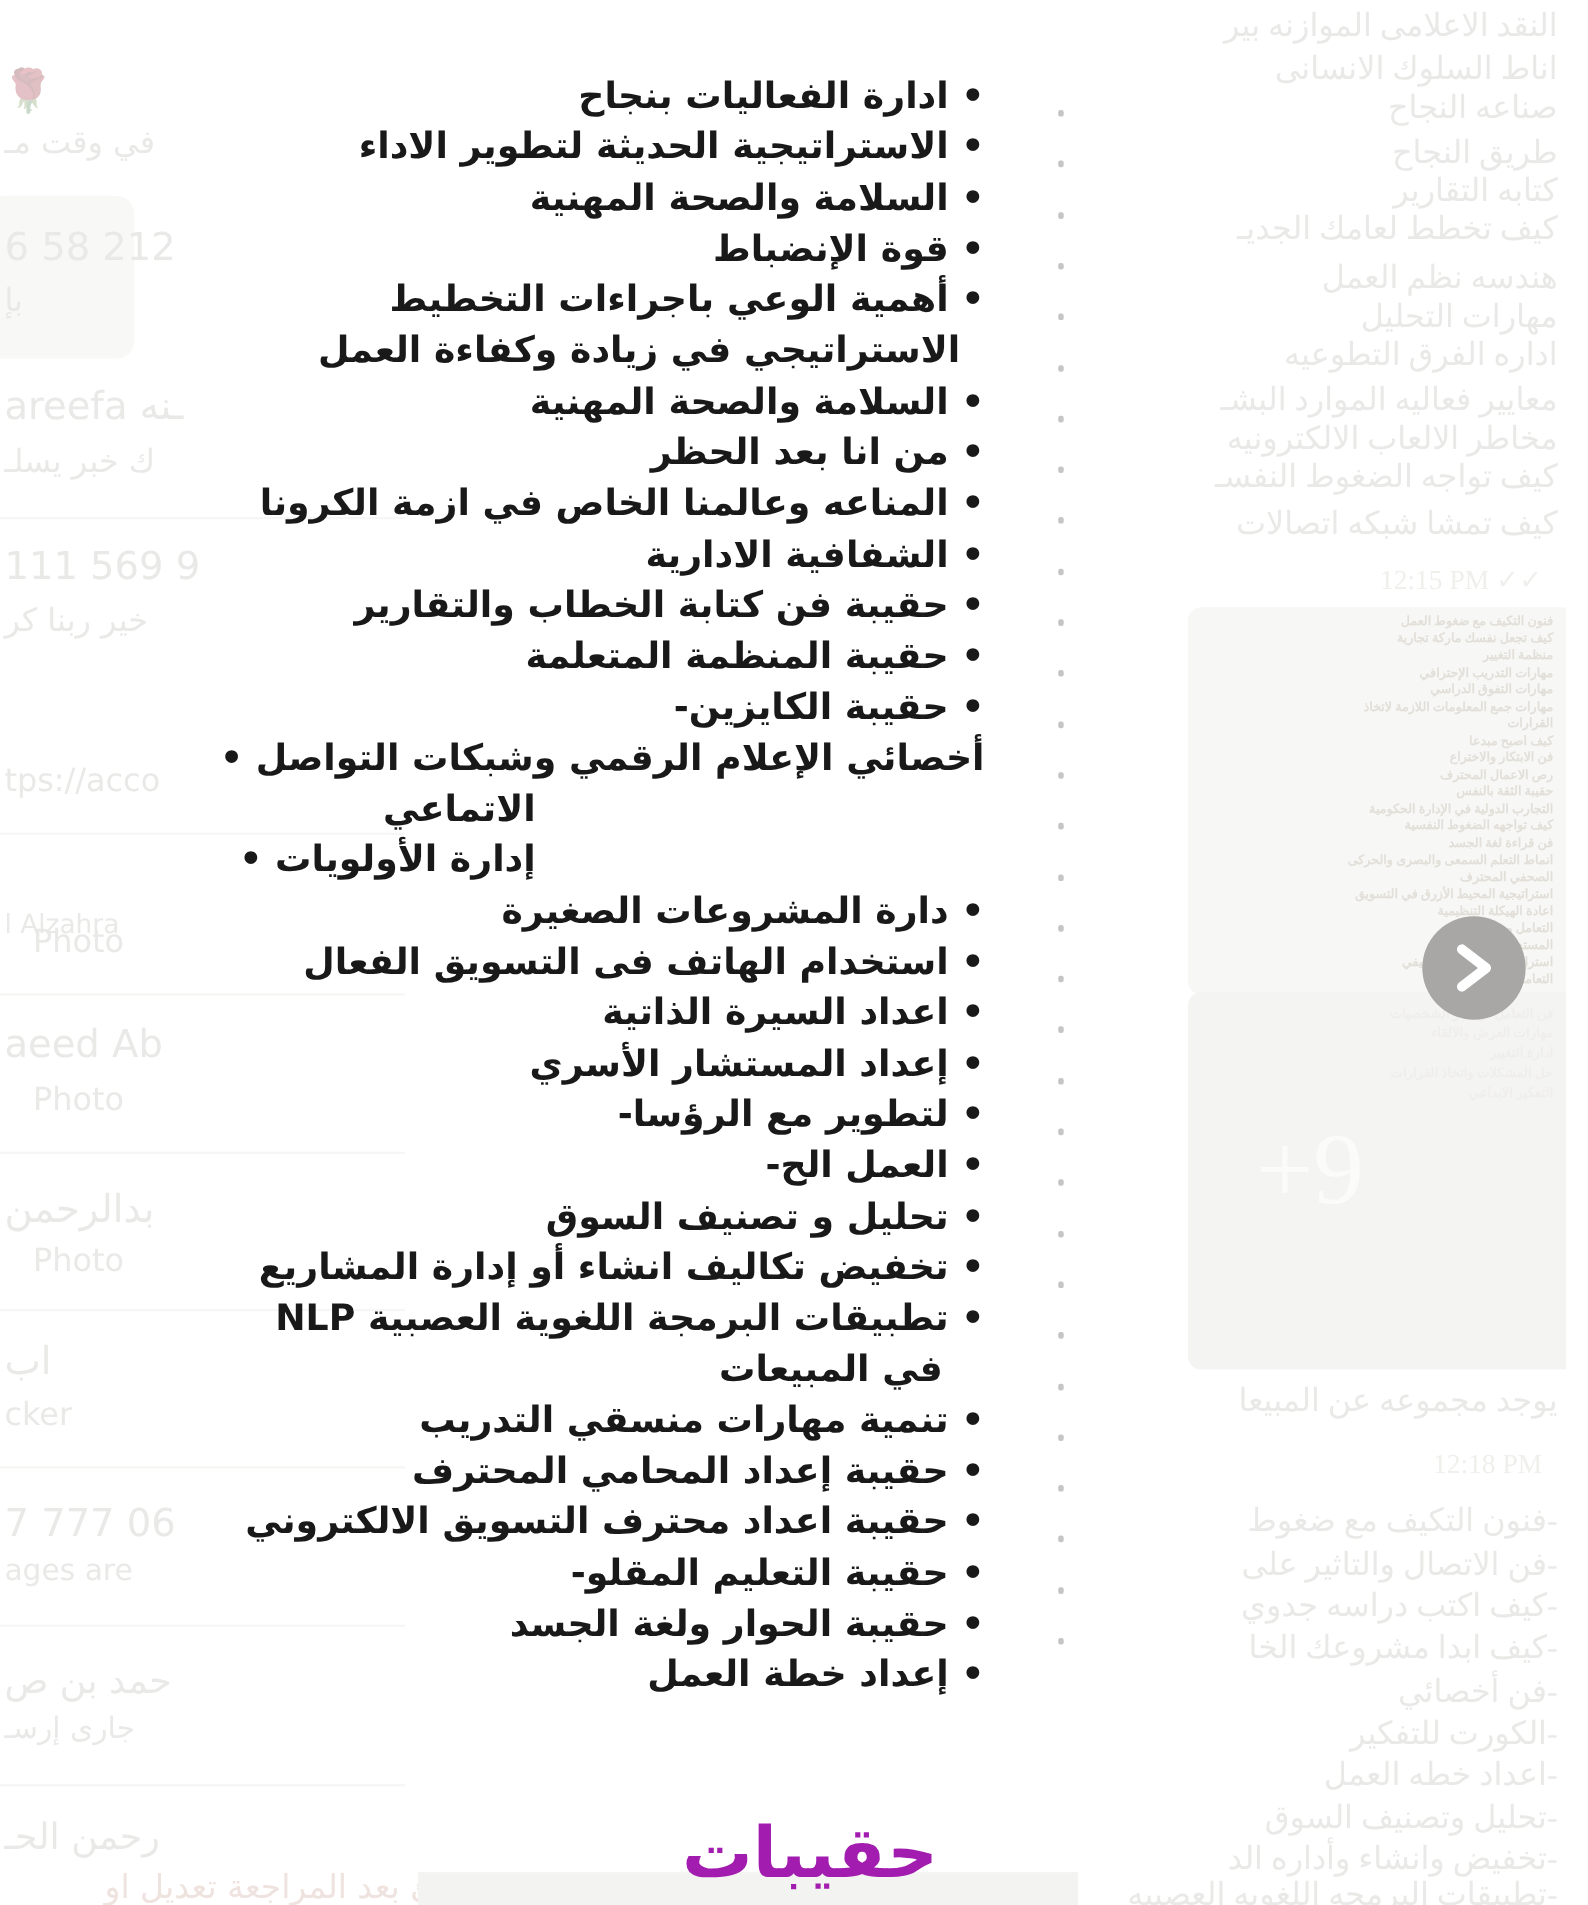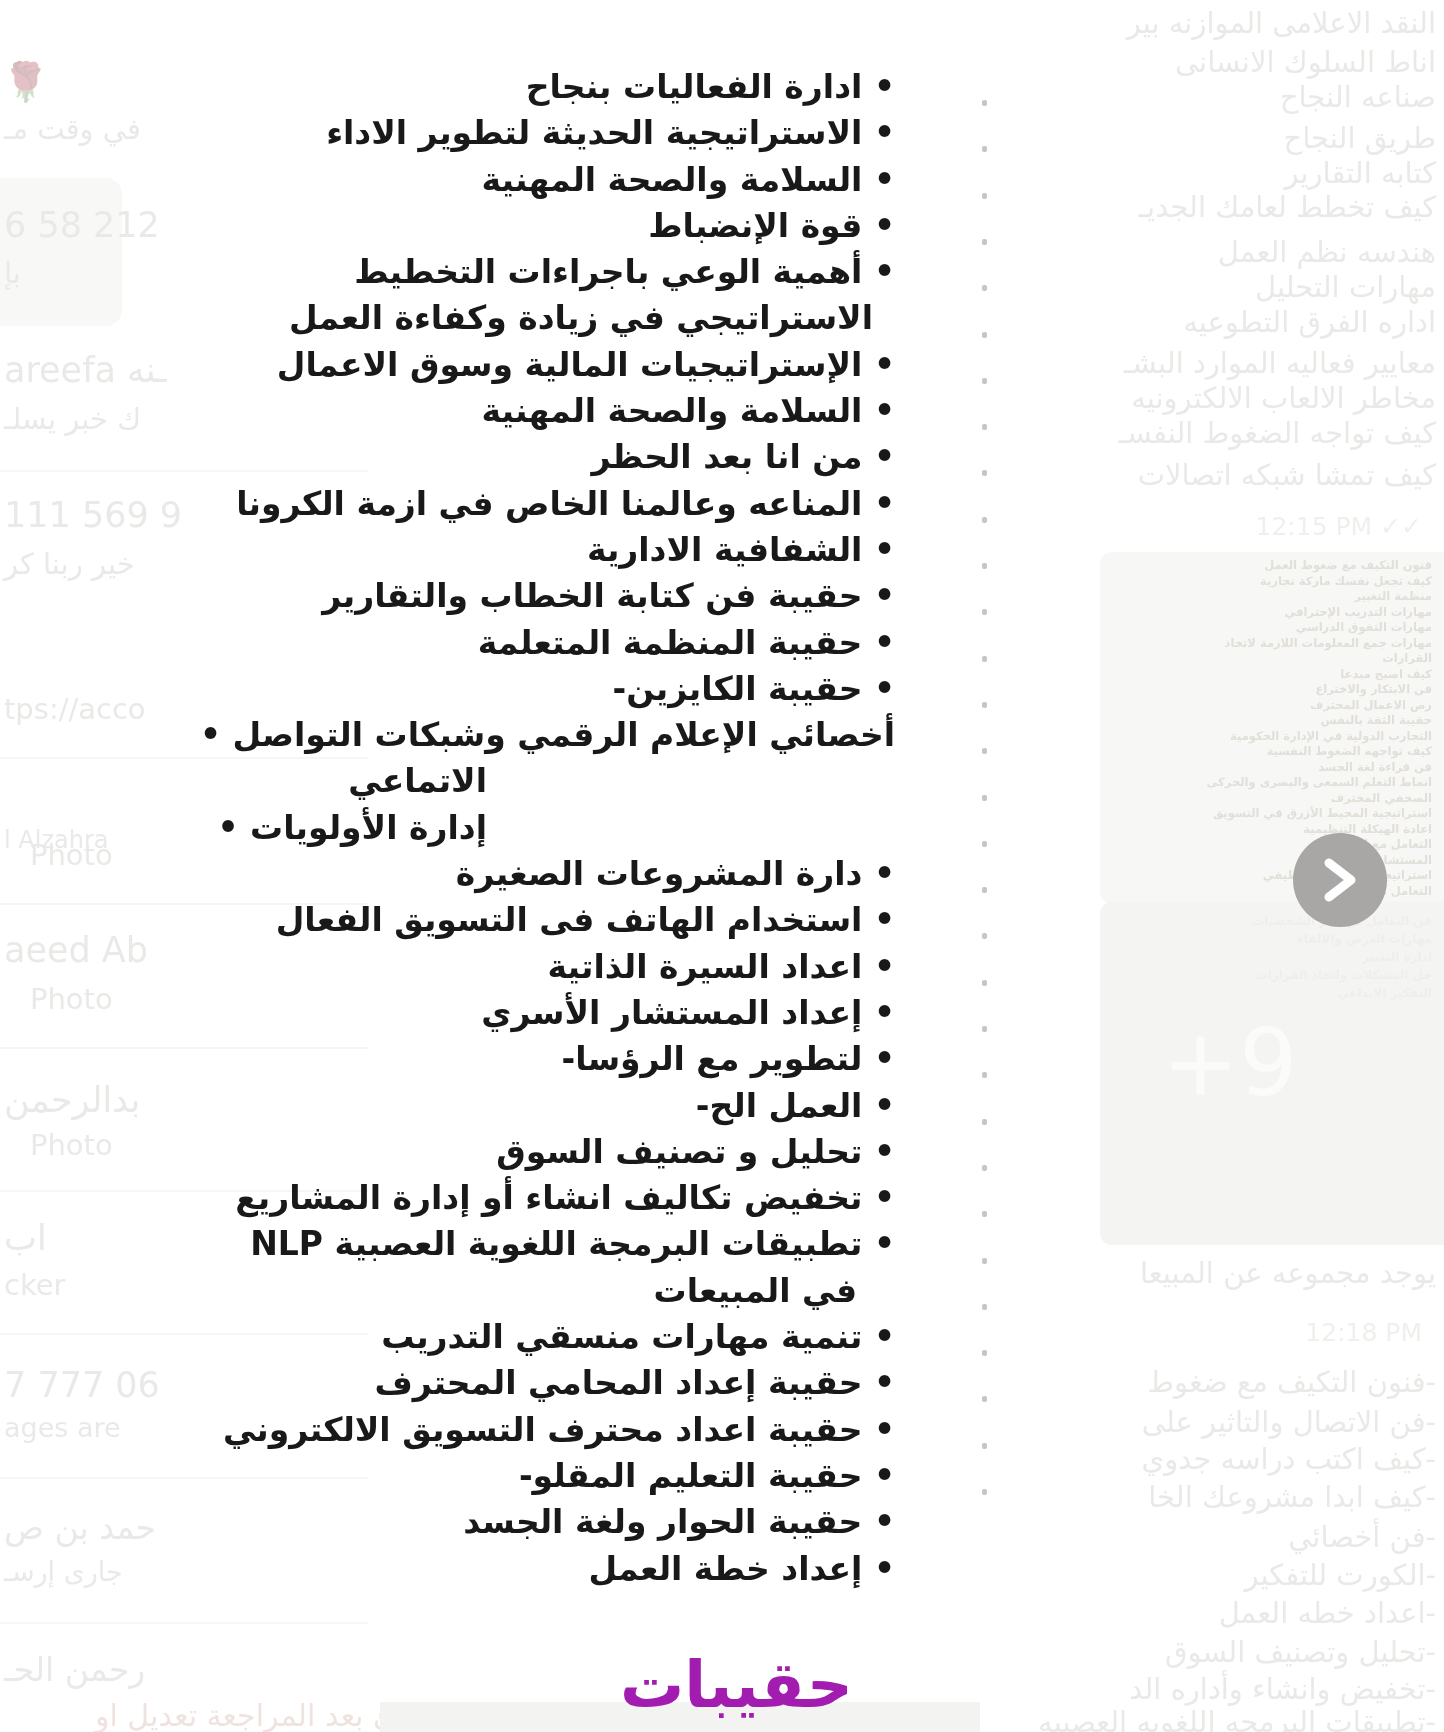--- a/index.html
+++ b/index.html
@@ -14,21 +14,21 @@
   .fadeL.ltr{direction:ltr;}
   .bnote{position:absolute;left:95px;top:1698px;font-size:30px;color:#efe3df;direction:rtl;white-space:nowrap;}
   .bstrip{position:absolute;left:380px;top:1702px;width:600px;height:30px;background:#f3f3f1;}
 
   
   .watermark{position:absolute;left:620px;top:1648px;font-size:64px;font-weight:bold;color:#a21caf;z-index:1;direction:rtl;}
   .mainlist{position:absolute;top:64px;left:0;width:895px;direction:rtl;z-index:2;}
   .mainlist .row{height:46.3px;line-height:46.3px;font-size:33px;font-weight:bold;color:#191919;text-align:right;white-space:nowrap;}
 
   
-  .right-strip{position:absolute;left:980px;top:0;width:464px;height:1732px;overflow:hidden;}
+  .right-strip{position:absolute;left:960px;top:0;width:464px;height:1732px;overflow:hidden;font-family:Liberation Serif, serif;}
   .rline{position:absolute;right:8px;color:#e9e9e7;font-size:29px;direction:rtl;white-space:nowrap;}
   .ts{position:absolute;right:22px;color:#eff0ec;font-size:25px;white-space:nowrap;}
   .ts1{top:512px;} .ts2{top:1318px;}
   .msg2{position:absolute;right:8px;top:1256px;color:#e9e9e7;font-size:29px;direction:rtl;white-space:nowrap;}
   .tile{position:absolute;left:120px;width:344px;background:#f7f7f5;border-radius:12px 0 0 12px;overflow:hidden;}
   .tile1{top:552px;height:346px;padding-top:6px;}
   .tile2{top:902px;height:333px;background:#f4f4f2;padding-top:10px;}
   .tline{font-size:11.5px;line-height:15.5px;font-weight:bold;color:#e2dfd9;direction:rtl;text-align:right;padding-right:12px;white-space:nowrap;overflow:hidden;}
   .tile2 .tline{color:#efeeea;font-size:12px;line-height:18px;}
   .plus9{position:absolute;left:62px;top:108px;font-size:92px;color:#fbfbf9;}
@@ -87,21 +87,20 @@
 
   <div class="watermark">حقيبات</div>
   <div class="mainlist">
 
   <div class="row">• ادارة الفعاليات بنجاح</div>
       <div class="row">• الاستراتيجية الحديثة لتطوير الاداء</div>
       <div class="row">• السلامة والصحة المهنية</div>
       <div class="row">• قوة الإنضباط</div>
       <div class="row">• أهمية الوعي باجراءات التخطيط</div>
       <div class="row" style="padding-right: 22px;">الاستراتيجي في زيادة وكفاءة العمل</div>
-      <div class="row">• الإستراتيجيات المالية وسوق الاعمال</div>
       <div class="row">• السلامة والصحة المهنية</div>
       <div class="row">• من انا بعد الحظر</div>
       <div class="row">• المناعه وعالمنا الخاص في ازمة الكرونا</div>
       <div class="row">• الشفافية الادارية</div>
       <div class="row">• حقيبة فن كتابة الخطاب والتقارير</div>
       <div class="row">• حقيبة المنظمة المتعلمة</div>
       <div class="row">• حقيبة الكايزين-</div>
       <div class="row">أخصائي الإعلام الرقمي وشبكات التواصل •</div>
       <div class="row" style="padding-right: 408px;">الاتماعي</div>
       <div class="row" style="padding-right: 408px;">إدارة الأولويات •</div>

